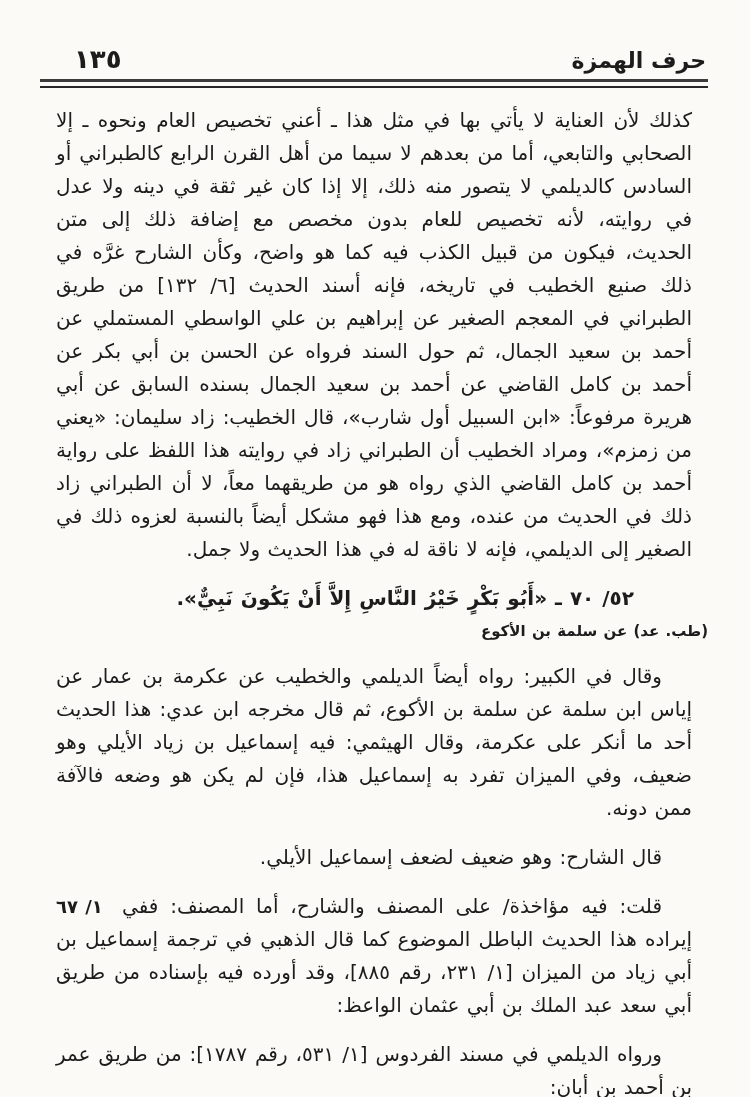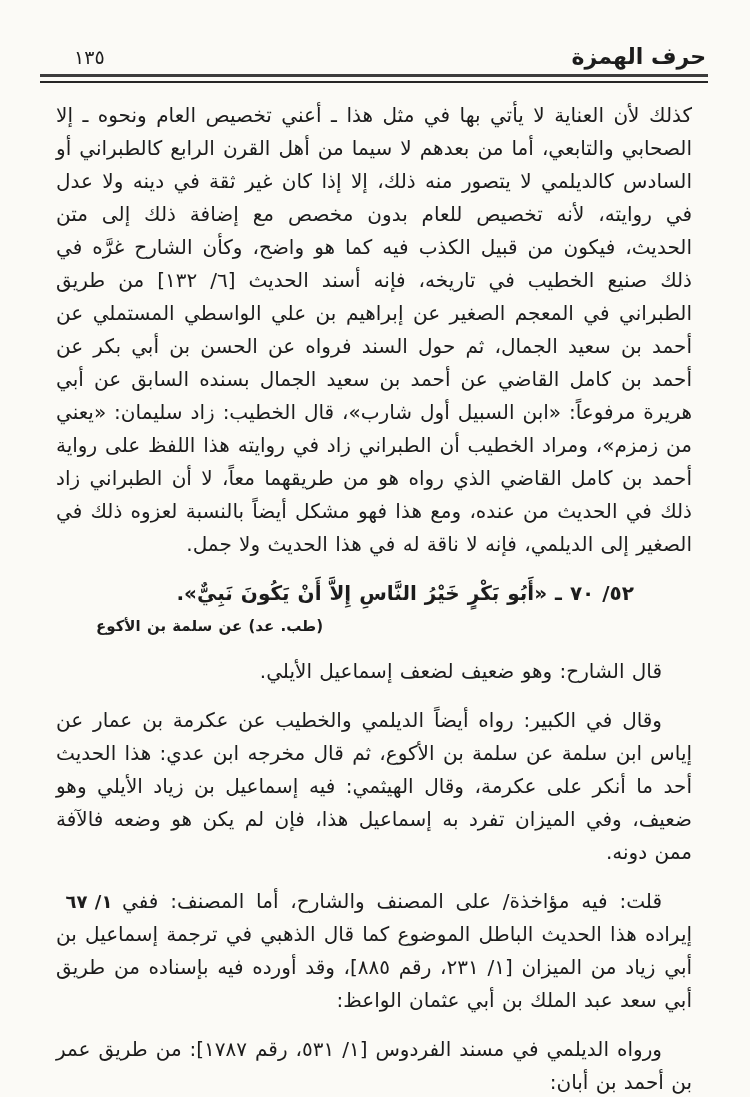--- a/index.html
+++ b/index.html
@@ -22,22 +22,22 @@
     display:flex;
     justify-content:space-between;
     align-items:baseline;
     padding:44px 2px 0 34px;
   }
   .section-title {
     font-weight:bold;
     font-size:22px;
   }
   .page-number {
-    font-weight:normal;
-    font-size:19px;
+    font-weight:bold;
+    font-size:26px;
   }
   .double-rule {
     margin-top:5px;
     height:4px;
     border-top:3px solid #3c3c3c;
     border-bottom:2px solid #262626;
   }
   .body-text {
     margin-top:12px;
     font-size:20px;
@@ -50,35 +50,35 @@
   .hadith-entry {
     font-weight:bold;
     text-indent:74px;
     font-size:20px;
     margin:7px 0 3px !important;
   }
   .takhrij-line {
     font-weight:bold;
     font-size:15px;
     line-height:26px;
-    text-align:left;
+    text-align:right;
     padding-left:56px;
     margin:0 0 10px 0 !important;
   }
   .qultu-para { text-indent:30px; }
   .qultu-lead { font-weight:normal; }
   .folio-float {
     float:left;
     width:66px;
     height:20px;
     text-indent:0;
     font-weight:bold;
     font-size:18px;
     direction:rtl;
-    text-align:center;
+    text-align:left;
   }
   .gap-before { margin-top:5px !important; }
 </style>
 </head>
 <body>
 
 <div class="page">
   <div class="content">
 
     <div class="page-header">
@@ -89,23 +89,23 @@
     <div class="double-rule"></div>
 
     <div class="body-text">
 
       <p>كذلك لأن العناية لا يأتي بها في مثل هذا ـ أعني تخصيص العام ونحوه ـ إلا الصحابي والتابعي، أما من بعدهم لا سيما من أهل القرن الرابع كالطبراني أو السادس كالديلمي لا يتصور منه ذلك، إلا إذا كان غير ثقة في دينه ولا عدل في روايته، لأنه تخصيص للعام بدون مخصص مع إضافة ذلك إلى متن الحديث، فيكون من قبيل الكذب فيه كما هو واضح، وكأن الشارح غرَّه في ذلك صنيع الخطيب في تاريخه، فإنه أسند الحديث [٦/ ١٣٢] من طريق الطبراني في المعجم الصغير عن إبراهيم بن علي الواسطي المستملي عن أحمد بن سعيد الجمال، ثم حول السند فرواه عن الحسن بن أبي بكر عن أحمد بن كامل القاضي عن أحمد بن سعيد الجمال بسنده السابق عن أبي هريرة مرفوعاً: «ابن السبيل أول شارب»، قال الخطيب: زاد سليمان: «يعني من زمزم»، ومراد الخطيب أن الطبراني زاد في روايته هذا اللفظ على رواية أحمد بن كامل القاضي الذي رواه هو من طريقهما معاً، لا أن الطبراني زاد ذلك في الحديث من عنده، ومع هذا فهو مشكل أيضاً بالنسبة لعزوه ذلك في الصغير إلى الديلمي، فإنه لا ناقة له في هذا الحديث ولا جمل.</p>
 
       <p class="hadith-entry">٥٢/ ٧٠ ـ «أَبُو بَكْرٍ خَيْرُ النَّاسِ إِلاَّ أَنْ يَكُونَ نَبِيٌّ».</p>
 
       <p class="takhrij-line">(طب. عد) عن سلمة بن الأكوع</p>
 
+      <p class="para-indent">وقال في الكبير: رواه أيضاً الديلمي والخطيب عن عكرمة بن عمار عن إياس ابن سلمة عن سلمة بن الأكوع، ثم قال مخرجه ابن عدي: هذا الحديث أحد ما أنكر على عكرمة، وقال الهيثمي: فيه إسماعيل بن زياد الأيلي وهو ضعيف، وفي الميزان تفرد به إسماعيل هذا، فإن لم يكن هو وضعه فالآفة ممن دونه.</p>
+
       <p class="para-indent">قال الشارح: وهو ضعيف لضعف إسماعيل الأيلي.</p>
-
-      <p class="para-indent">وقال في الكبير: رواه أيضاً الديلمي والخطيب عن عكرمة بن عمار عن إياس ابن سلمة عن سلمة بن الأكوع، ثم قال مخرجه ابن عدي: هذا الحديث أحد ما أنكر على عكرمة، وقال الهيثمي: فيه إسماعيل بن زياد الأيلي وهو ضعيف، وفي الميزان تفرد به إسماعيل هذا، فإن لم يكن هو وضعه فالآفة ممن دونه.</p>
 
       <p class="qultu-para">
         <span class="folio-float"><span>١/ ٦٧</span></span><span class="qultu-lead">قلت:</span><span> فيه مؤاخذة/ على المصنف والشارح، أما المصنف: ففي إيراده هذا الحديث الباطل الموضوع كما قال الذهبي في ترجمة إسماعيل بن أبي زياد من الميزان [١/ ٢٣١، رقم ٨٨٥]، وقد أورده فيه بإسناده من طريق أبي سعد عبد الملك بن أبي عثمان الواعظ:</span>
       </p>
 
 
       <p class="para-indent gap-before">ورواه الديلمي في مسند الفردوس [١/ ٥٣١، رقم ١٧٨٧]: من طريق عمر بن أحمد بن أبان:</p>
 
     </div>
   </div>

